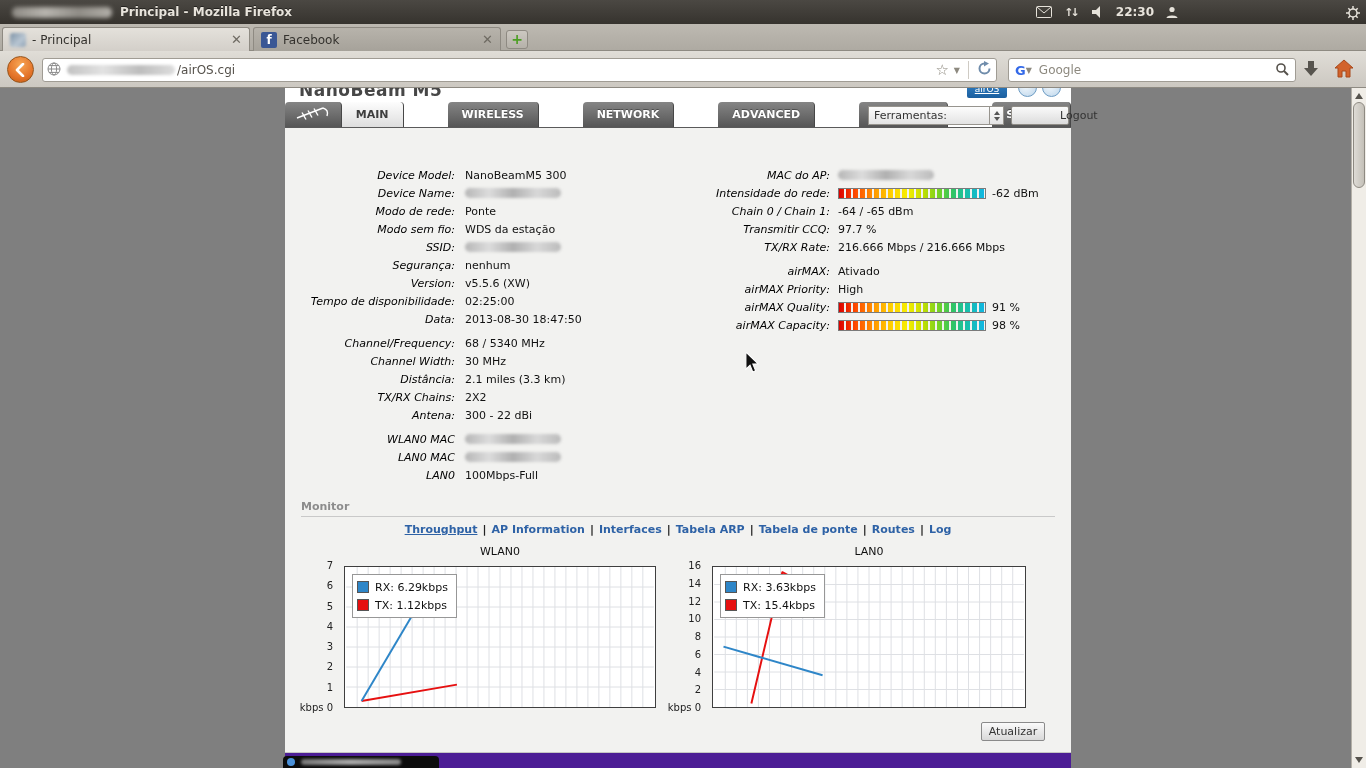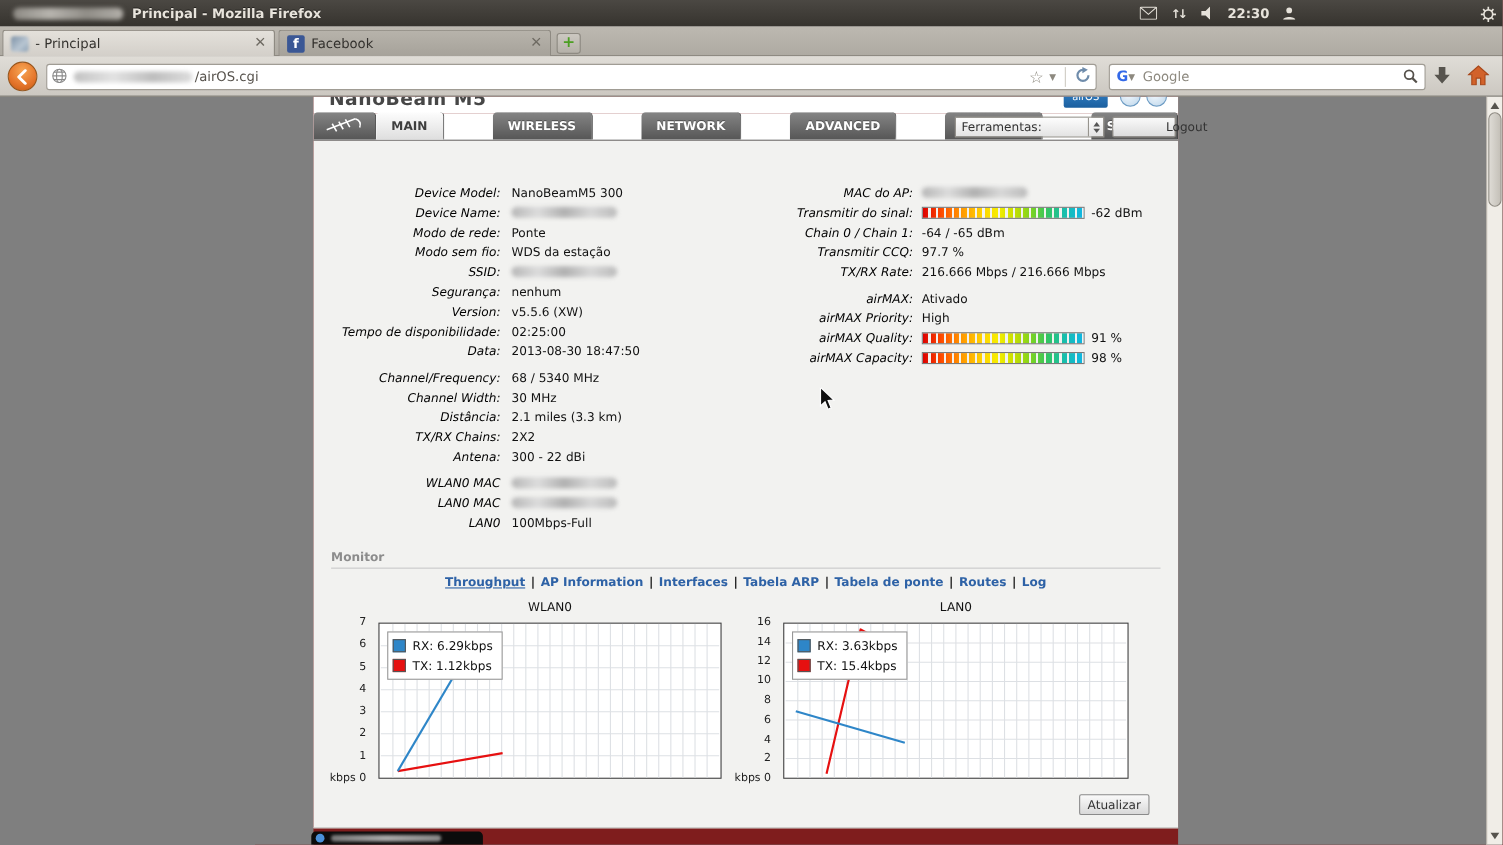--- a/index.html
+++ b/index.html
@@ -59,25 +59,25 @@
   
   .scrollbar { position:absolute; right:0; top:88px; width:15px; height:680px; background:#f0ede7;
     border-left:1px solid #b3afa7; }
   .sb-arrow { position:absolute; left:3px; width:0; height:0; border-left:4px solid transparent; border-right:4px solid transparent; }
   .sb-up { top:5px; border-bottom:6px solid #56534d; }
   .sb-down { bottom:5px; border-top:6px solid #56534d; }
   .sb-thumb { position:absolute; left:1px; top:14px; width:12px; height:86px; border:1px solid #8e8a82;
     border-radius:6px; background:linear-gradient(90deg,#dedbd5,#c4c0b8); }
 
   
-  .content { position:absolute; left:285px; top:88px; width:786px; height:680px; background:#7f1d1d; }
+  .content { position:absolute; left:285px; top:88px; width:786px; height:680px; background:#4c1d95; }
   .app-header { position:relative; height:15px; overflow:hidden; background:#fff; }
   .app-title { position:absolute; top:-8px; left:14px; font-size:17px; font-weight:bold; color:#474747; letter-spacing:.5px; }
   .hdr-logo { position:absolute; top:-4px; right:64px; width:40px; height:14px; border-radius:2px;
-    background:linear-gradient(#2f7cc0,#1b5f9f); color:#fff; font-size:9px; text-align:center; }
+    background:linear-gradient(#2f7cc0,#1b5f9f); color:#fff; font-size:9px; text-align:center;text-decoration:underline; }
   .hdr-circle { position:absolute; top:-10px; width:19px; height:19px; border-radius:50%;
     background:radial-gradient(circle at 40% 40%, #f2f8fd, #bcd5ea); border:1px solid #6d9cc4; }
   .hdr-c1 { right:34px; } .hdr-c2 { right:10px; }
 
   .tabstrip { position:relative; height:25px; background:#fff; border-bottom:1px solid #5a5a5a; display:flex; align-items:flex-end; }
   .apptab { height:25px; display:flex; align-items:center; justify-content:center; padding:0 14px;
     background:linear-gradient(#858585,#565656); color:#fff; font-size:11px; font-weight:bold;
     border-right:1px solid #474747; border-radius:4px 4px 0 0; text-shadow:0 -1px 0 rgba(0,0,0,.35); }
   .apptab.logo { width:72px; padding:0; }
   .apptab.active { background:linear-gradient(#fdfdfd,#dedede); color:#3e3e3e; text-shadow:none; }
@@ -399,21 +399,21 @@
         </div>
       </div>
     <div class="col col-right" id="col-right">
         <div class="srow">
           <span class="lbl">MAC do AP:</span>
           <span class="vwrap">
             <span class="redacted-val"></span>
           </span>
         </div>
         <div class="srow">
-          <span class="lbl">Transmitir do sinal:</span>
+          <span class="lbl">Intensidade do rede:</span>
           <span class="vwrap">
             <span class="sigbar"></span>
             <span class="val">-62 dBm</span>
           </span>
         </div>
         <div class="srow">
           <span class="lbl">Chain 0 / Chain 1:</span>
           <span class="vwrap">
             <span class="val">-64 / -65 dBm</span>
           </span>

